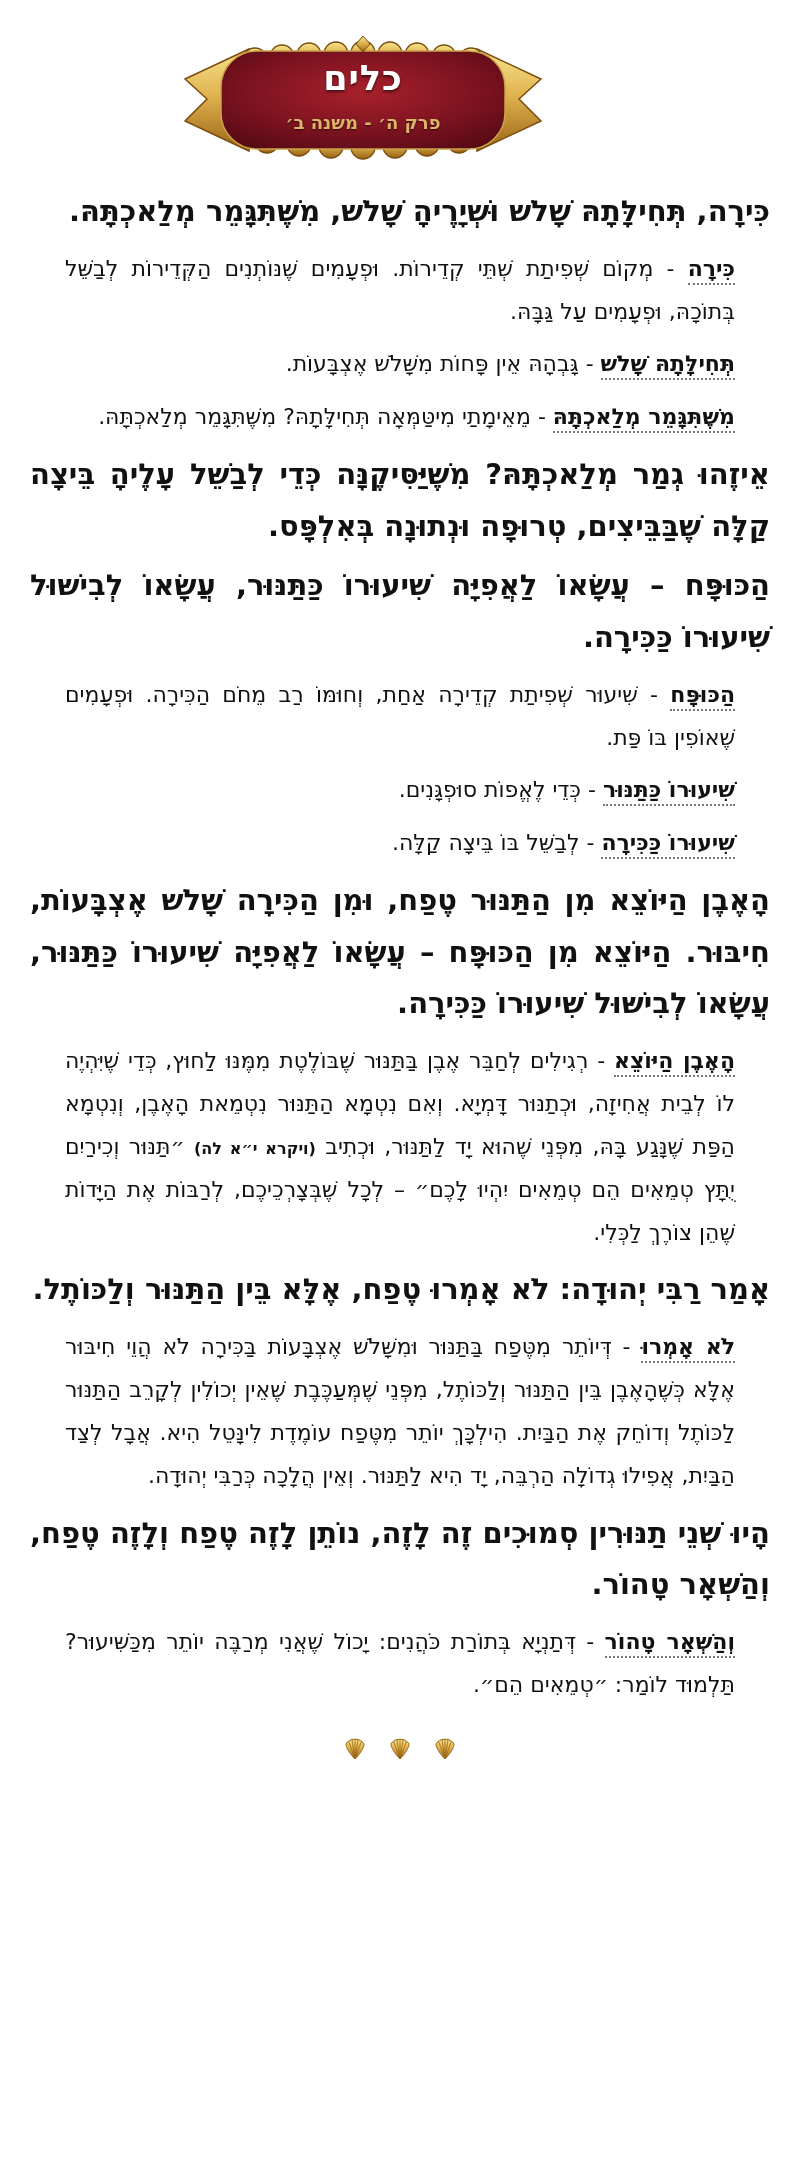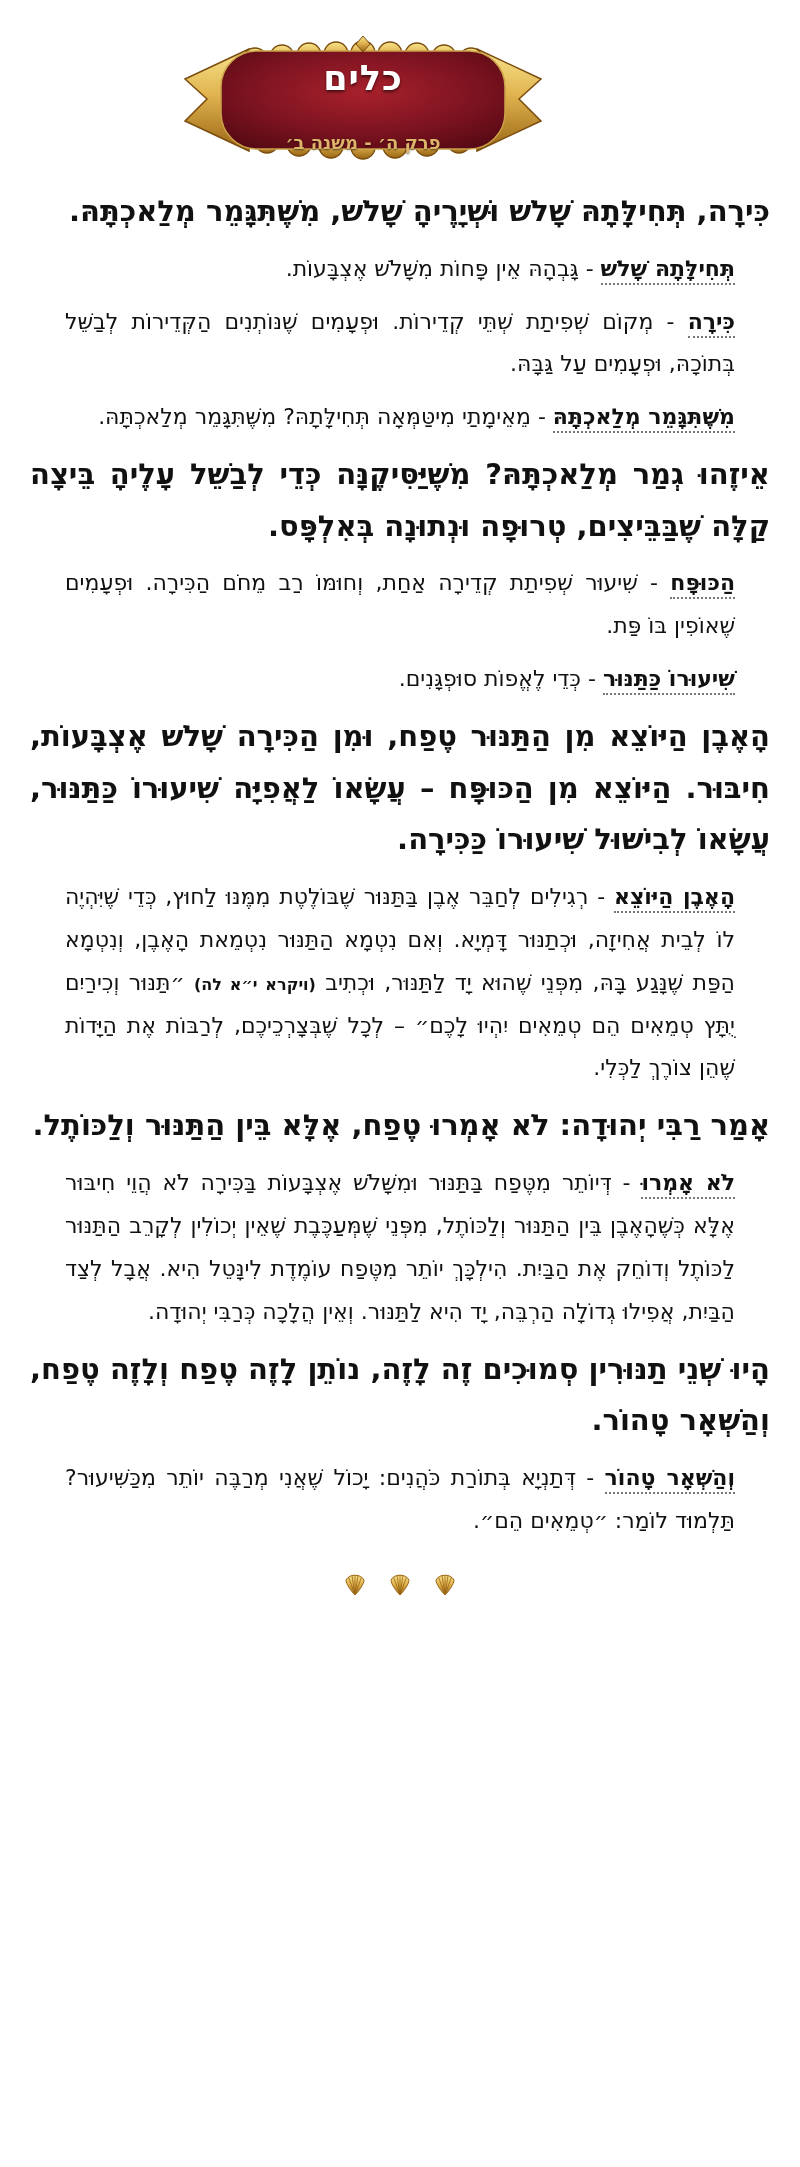--- a/index.html
+++ b/index.html
@@ -41,21 +41,20 @@
   }
   .banner-subtitle {
     position: absolute;
     top: 78px;
     left: 0; right: 0;
     text-align: center;
     color: #dcb56a;
     font-size: 18px;
     font-weight: bold;
     text-shadow: 0 1px 2px rgba(0,0,0,0.6);
-    margin-top: 20px;
   }
 
   
   .mishnah {
     font-size: 29px;
     font-weight: bold;
     line-height: 1.78;
     text-align: justify;
     margin: 8px 0 8px 0;
   }
@@ -137,36 +136,38 @@
       <rect x="44" y="16" width="284" height="98" rx="36" fill="url(#maroonRG)" stroke="#caa24a" stroke-width="1.5"></rect>
 
       <path d="M186 1 L193 9 L186 17 L179 9 Z" fill="url(#goldLG)" stroke="#7a4c0e" stroke-width="1"></path>
     </svg>
     <div class="banner-title">כלים</div>
     <div class="banner-subtitle">פרק ה׳ - משנה ב׳</div>
   </div>
 
   <p class="mishnah">כִּירָה, תְּחִילָּתָהּ שָׁלשׁ וּשְׁיָרֶיהָ שָׁלשׁ, מִשֶּׁתִּגָּמֵר מְלַאכְתָּהּ.</p>
 
+  <p class="commentary"><span class="lead">כִּירָה</span><span> - מְקוֹם שְׁפִיתַת שְׁתֵּי קְדֵירוֹת. וּפְעָמִים שֶׁנּוֹתְנִים הַקְּדֵירוֹת לְבַשֵּׁל בְּתוֹכָהּ, וּפְעָמִים עַל גַּבָּהּ.</span></p>
+
   <p class="commentary"><span class="lead">תְּחִילָּתָהּ שָׁלשׁ</span><span> - גָּבְהָהּ אֵין פָּחוֹת מִשָּׁלֹשׁ אֶצְבָּעוֹת.</span></p>
 
-  <p class="commentary"><span class="lead">כִּירָה</span><span> - מְקוֹם שְׁפִיתַת שְׁתֵּי קְדֵירוֹת. וּפְעָמִים שֶׁנּוֹתְנִים הַקְּדֵירוֹת לְבַשֵּׁל בְּתוֹכָהּ, וּפְעָמִים עַל גַּבָּהּ.</span></p>
-
   <p class="commentary"><span class="lead">מִשֶּׁתִּגָּמֵר מְלַאכְתָּהּ</span><span> - מֵאֵימָתַי מִיטַּמְּאָה תְּחִילָּתָהּ? מִשֶּׁתִּגָּמֵר מְלַאכְתָּהּ.</span></p>
 
   <p class="mishnah">אֵיזֶהוּ גְמַר מְלַאכְתָּהּ? מִשֶּׁיַּסִּיקֶנָּה כְּדֵי לְבַשֵּׁל עָלֶיהָ בֵּיצָה קַלָּה שֶׁבַּבֵּיצִים, טְרוּפָה וּנְתוּנָה בְּאִלְפָּס.</p>
 
 
 
 
+  <p class="mishnah">הַכּוּפָּח – עֲשָׂאוֹ לַאֲפִיָּה שִׁיעוּרוֹ כַּתַּנּוּר, עֲשָׂאוֹ לְבִישּׁוּל שִׁיעוּרוֹ כַּכִּירָה.</p>
 
   <p class="commentary"><span class="lead">הַכּוּפָּח</span><span> - שִׁיעוּר שְׁפִיתַת קְדֵירָה אַחַת, וְחוּמּוֹ רַב מֵחֹם הַכִּירָה. וּפְעָמִים שֶׁאוֹפִין בּוֹ פַּת.</span></p>
 
   <p class="commentary"><span class="lead">שִׁיעוּרוֹ כַּתַּנּוּר</span><span> - כְּדֵי לֶאֱפוֹת סוּפְגָּנִים.</span></p>
 
+  <p class="commentary"><span class="lead">שִׁיעוּרוֹ כַּכִּירָה</span><span> - לְבַשֵּׁל בּוֹ בֵּיצָה קַלָּה.</span></p>
 
   <p class="mishnah">הָאֶבֶן הַיּוֹצֵא מִן הַתַּנּוּר טֶפַח, וּמִן הַכִּירָה שָׁלשׁ אֶצְבָּעוֹת, חִיבּוּר. הַיּוֹצֵא מִן הַכּוּפָּח – עֲשָׂאוֹ לַאֲפִיָּה שִׁיעוּרוֹ כַּתַּנּוּר, עֲשָׂאוֹ לְבִישּׁוּל שִׁיעוּרוֹ כַּכִּירָה.</p>
 
   <p class="commentary"><span class="lead">הָאֶבֶן הַיּוֹצֵא</span><span> - רְגִילִים לְחַבֵּר אֶבֶן בַּתַּנּוּר שֶׁבּוֹלֶטֶת מִמֶּנּוּ לַחוּץ, כְּדֵי שֶׁיִּהְיֶה לוֹ לְבֵית אֲחִיזָה, וּכְתַנּוּר דָּמְיָא. וְאִם נִטְמָא הַתַּנּוּר נִטְמֵאת הָאֶבֶן, וְנִטְמָא הַפַּת שֶׁנָּגַע בָּהּ, מִפְּנֵי שֶׁהוּא יָד לַתַּנּוּר, וּכְתִיב </span><span class="cite">(ויקרא י״א לה)</span><span> ״תַּנּוּר וְכִירַיִם יֻתָּץ טְמֵאִים הֵם טְמֵאִים יִהְיוּ לָכֶם״ – לְכָל שֶׁבְּצָרְכֵיכֶם, לְרַבּוֹת אֶת הַיָּדוֹת שֶׁהֵן צוֹרֶךְ לַכְּלִי.</span></p>
 
   <p class="mishnah">אָמַר רַבִּי יְהוּדָה: לֹא אָמְרוּ טֶפַח, אֶלָּא בֵּין הַתַּנּוּר וְלַכּוֹתֶל.</p>
 
   <p class="commentary"><span class="lead">לֹא אָמְרוּ</span><span> - דְּיוֹתֵר מִטֶּפַח בַּתַּנּוּר וּמִשָּׁלֹשׁ אֶצְבָּעוֹת בַּכִּירָה לֹא הֲוֵי חִיבּוּר אֶלָּא כְּשֶׁהָאֶבֶן בֵּין הַתַּנּוּר וְלַכּוֹתֶל, מִפְּנֵי שֶׁמְּעַכֶּבֶת שֶׁאֵין יְכוֹלִין לְקָרֵב הַתַּנּוּר לַכּוֹתֶל וְדוֹחֵק אֶת הַבַּיִת. הִילְכָּךְ יוֹתֵר מִטֶּפַח עוֹמֶדֶת לִינָּטֵל הִיא. אֲבָל לְצַד הַבַּיִת, אֲפִילוּ גְדוֹלָה הַרְבֵּה, יָד הִיא לַתַּנּוּר. וְאֵין הֲלָכָה כְּרַבִּי יְהוּדָה.</span></p>
 
   <p class="mishnah">הָיוּ שְׁנֵי תַנּוּרִין סְמוּכִים זֶה לָזֶה, נוֹתֵן לָזֶה טֶפַח וְלָזֶה טֶפַח, וְהַשְּׁאָר טָהוֹר.</p>

